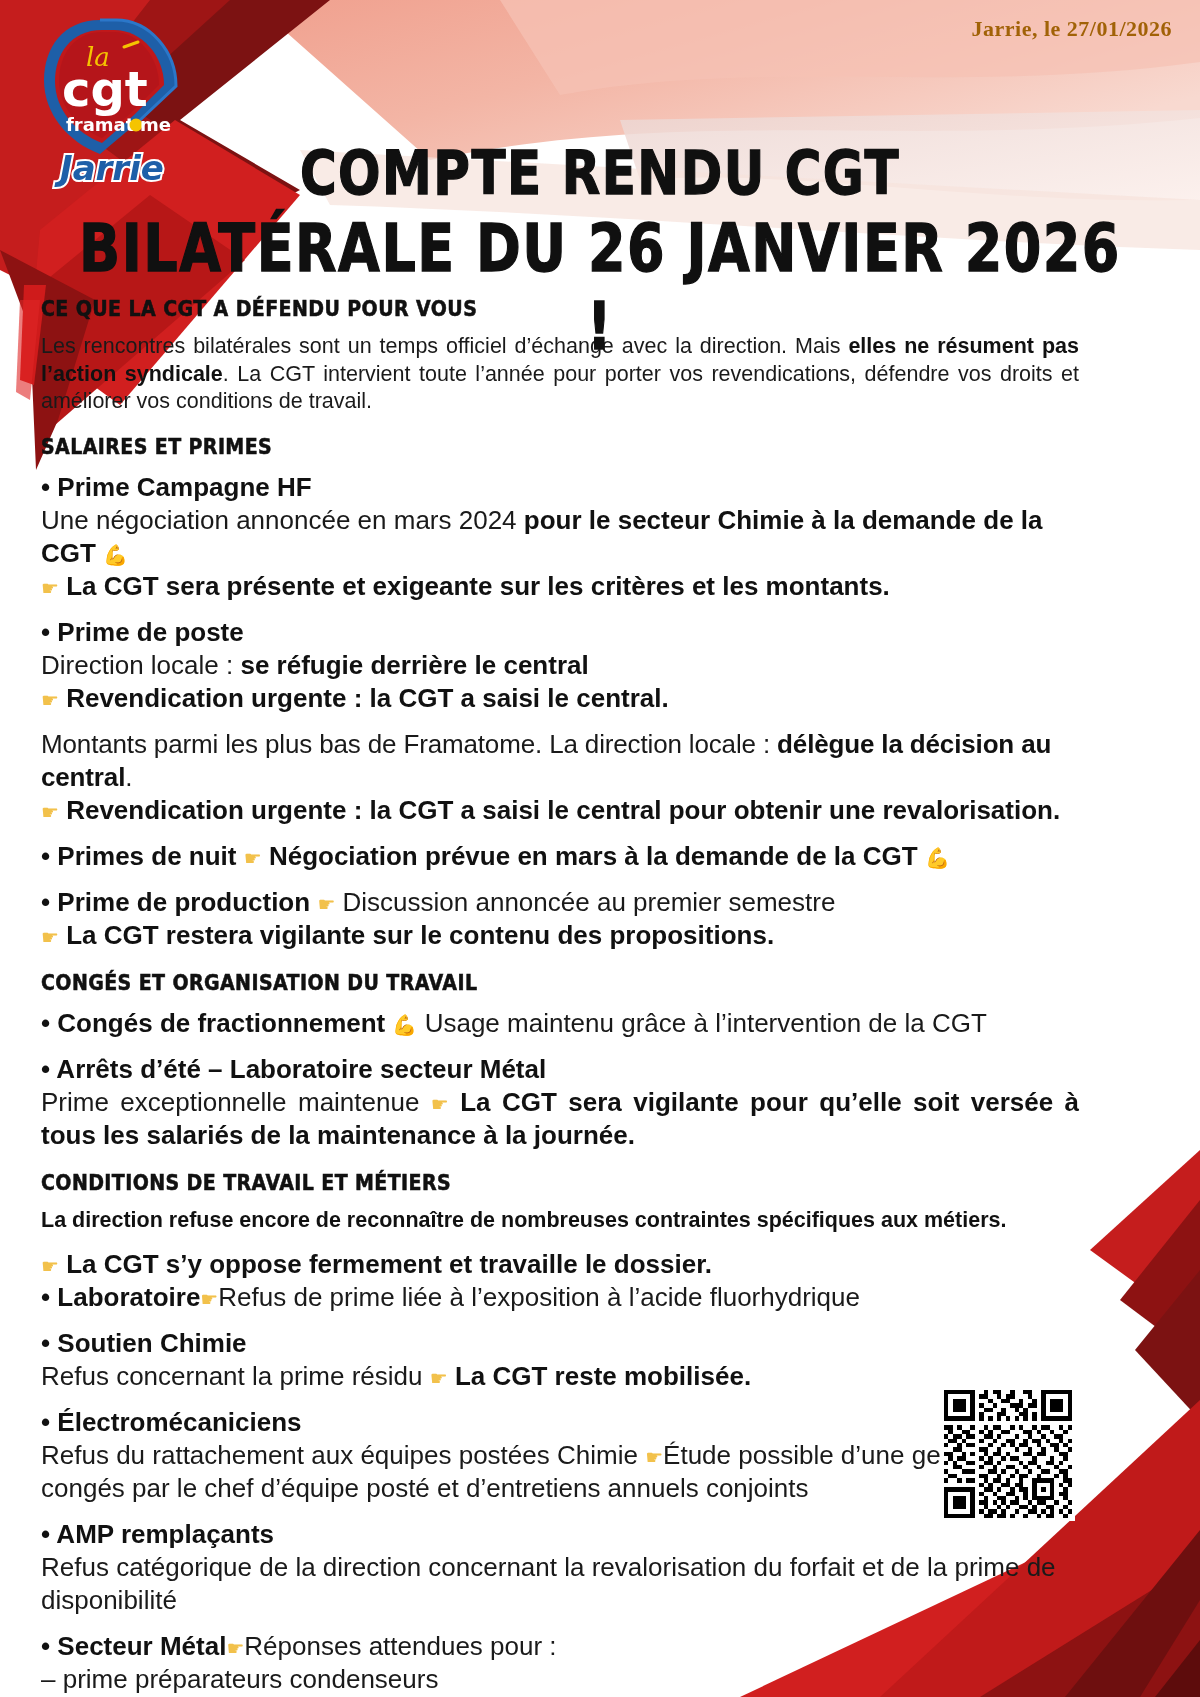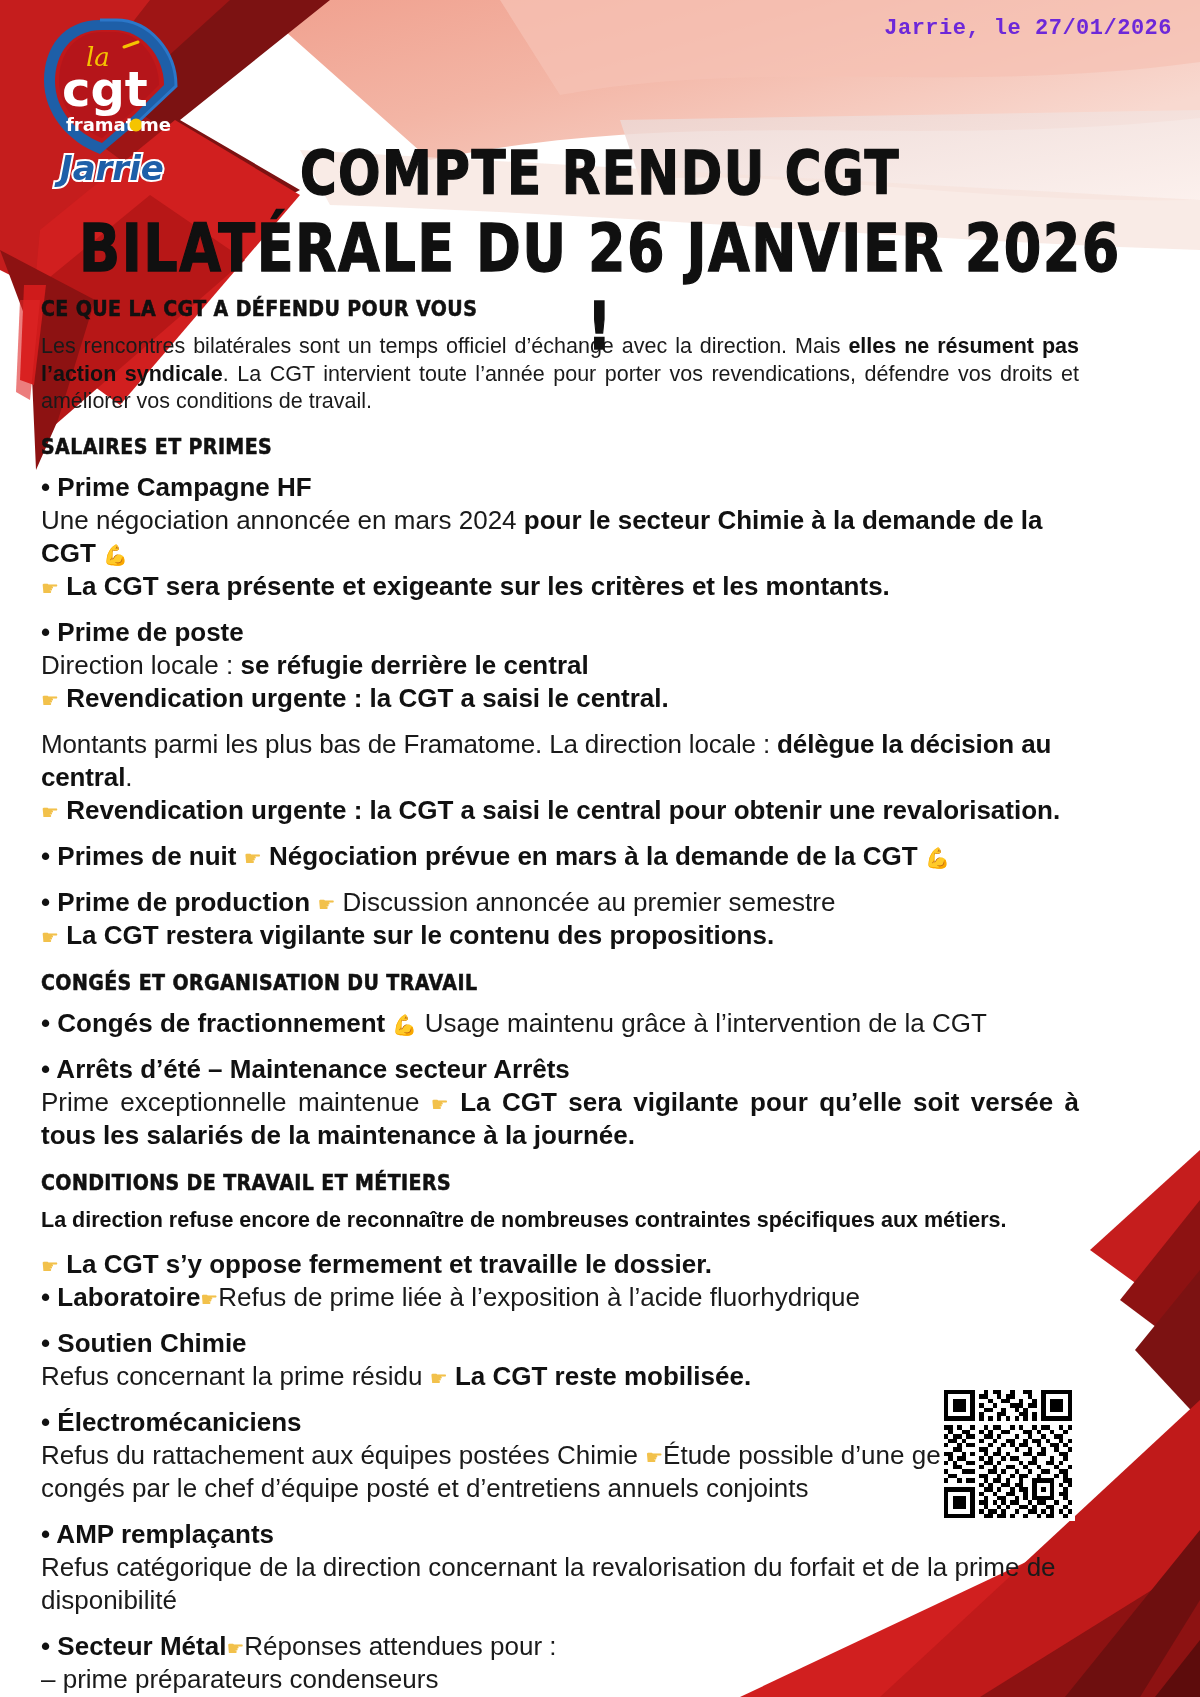--- a/index.html
+++ b/index.html
@@ -29,25 +29,25 @@
     position: absolute;
     top: 0; left: 0;
     width: 1200px;
     height: 290px;
   }
 
   .date-line {
     position: absolute;
     top: 16px;
     right: 28px;
-    font-family: Liberation Mono, monospace;
+    font-family: Liberation Serif, serif;
     font-weight: bold;
     font-size: 22px;
     letter-spacing: 0.5px;
-    color: #6d28d9;
+    color: #a16207;
     z-index: 40;
   }
 
   
   .logo {
     position: absolute;
     top: 14px;
     left: 38px;
     width: 160px;
     height: 190px;
@@ -249,21 +249,21 @@
       <div class="row"><span class="emoji arrow"></span> <b>La CGT restera vigilante sur le contenu des propositions.</b></div>
     </div>
 
     <div class="section-head sp">CONGÉS ET ORGANISATION DU TRAVAIL</div>
 
     <div class="block" style="margin-top:10px">
       <div class="row"><b>• Congés de fractionnement</b> <span class="emoji muscle"></span> <span>Usage maintenu grâce à l’intervention de la CGT</span></div>
     </div>
 
     <div class="block">
-      <div class="row"><b>• Arrêts d’été – Maintenance secteur Arrêts</b></div>
+      <div class="row"><b>• Arrêts d’été – Laboratoire secteur Métal</b></div>
       <div class="row justify"><span>Prime exceptionnelle maintenue </span><span class="emoji arrow"></span> <b>La CGT sera vigilante pour qu’elle soit versée à tous les salariés de la maintenance à la journée.</b></div>
     </div>
 
 
     <div class="section-head sp">CONDITIONS DE TRAVAIL ET MÉTIERS</div>
 
     <div class="para" style="text-align:justify"><b>La direction refuse encore de reconnaître de nombreuses contraintes spécifiques aux métiers.</b></div>
 
     <div class="block">
       <div class="row"><span class="emoji arrow"></span> <b>La CGT s’y oppose fermement et travaille le dossier.</b></div>

